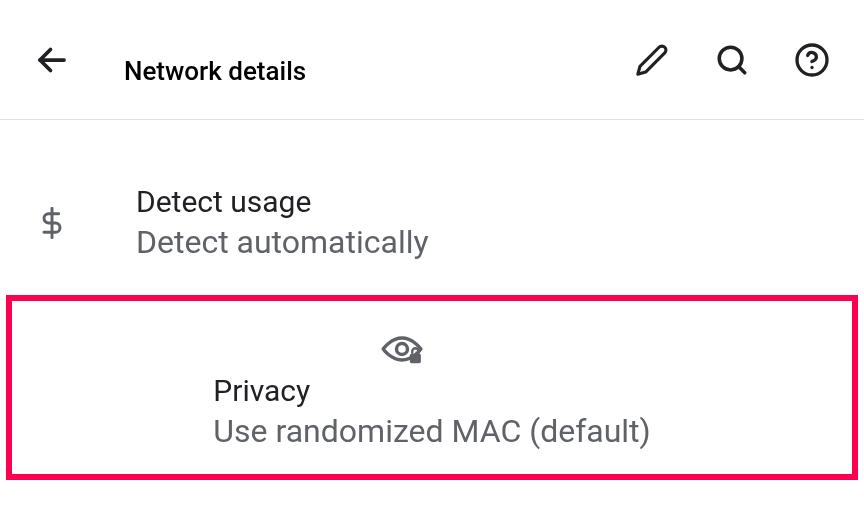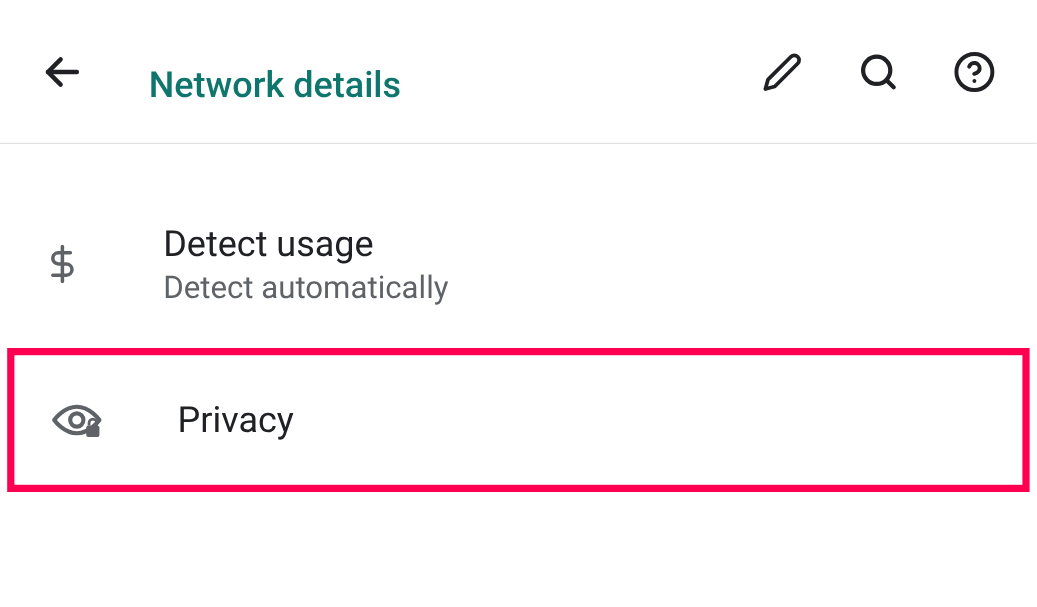--- a/index.html
+++ b/index.html
@@ -24,23 +24,23 @@
     .back-button {
       width: 48px;
       height: 48px;
       display: flex;
       align-items: center;
       justify-content: center;
       cursor: pointer;
       margin-right: 48px;
     }
     .title {
-      font-size: 30px;
+      font-size: 26px;
       font-weight: 500;
-      color: #0f766e;
+      color: #000000;
       flex: 1;
       margin-top: 23px;
     }
     .action-buttons {
       display: flex;
       gap: 32px;
       align-items: center;
     }
     .icon-button {
       width: 48px;
@@ -73,27 +73,28 @@
       display: flex;
       flex-direction: column;
       gap: 4px;
     }
     .settings-title {
       font-size: 30px;
       font-weight: 400;
       color: #202124;
     }
     .settings-subtitle {
-      font-size: 26px;
+      font-size: 32px;
       font-weight: 400;
       color: #5f6368;
     }
     .highlighted {
       border: 6px solid #ff0050;
       margin: 10px 6px 0 6px;
+      flex-direction: column;
     }
   </style>
 </head>
 <body>
 
 <div class="header">
   <div class="back-button">
     <svg width="36" height="36" viewBox="0 0 24 24" fill="none" stroke="#202124" stroke-width="2.5" stroke-linecap="round" stroke-linejoin="round">
       <line x1="20" y1="12" x2="4" y2="12"></line>
       <polyline points="11 19 4 12 11 5"></polyline>
@@ -140,15 +141,16 @@
     <div class="settings-icon">
       <svg width="44" height="36" viewBox="0 0 28 20">
         <path d="M14 3 C7 3 2 10 2 10 C2 10 7 17 14 17 C21 17 26 10 26 10 C26 10 21 3 14 3 Z" fill="none" stroke="#5f6368" stroke-width="2.2" stroke-linecap="round" stroke-linejoin="round"></path>
         <circle cx="14" cy="10" r="3.5" fill="none" stroke="#5f6368" stroke-width="2.2"></circle>
         <rect x="19" y="13" width="7" height="6" rx="1" fill="#5f6368"></rect>
         <path d="M20.5 13 v-1.5 a2 2 0 0 1 4 0 V13" fill="none" stroke="#5f6368" stroke-width="1.5"></path>
       </svg>
     </div>
     <div class="settings-text">
       <div class="settings-title">Privacy</div>
+      <div class="settings-subtitle">Use randomized MAC (default)</div>
     </div>
   </div>
 </div>
 
 </body></html>

